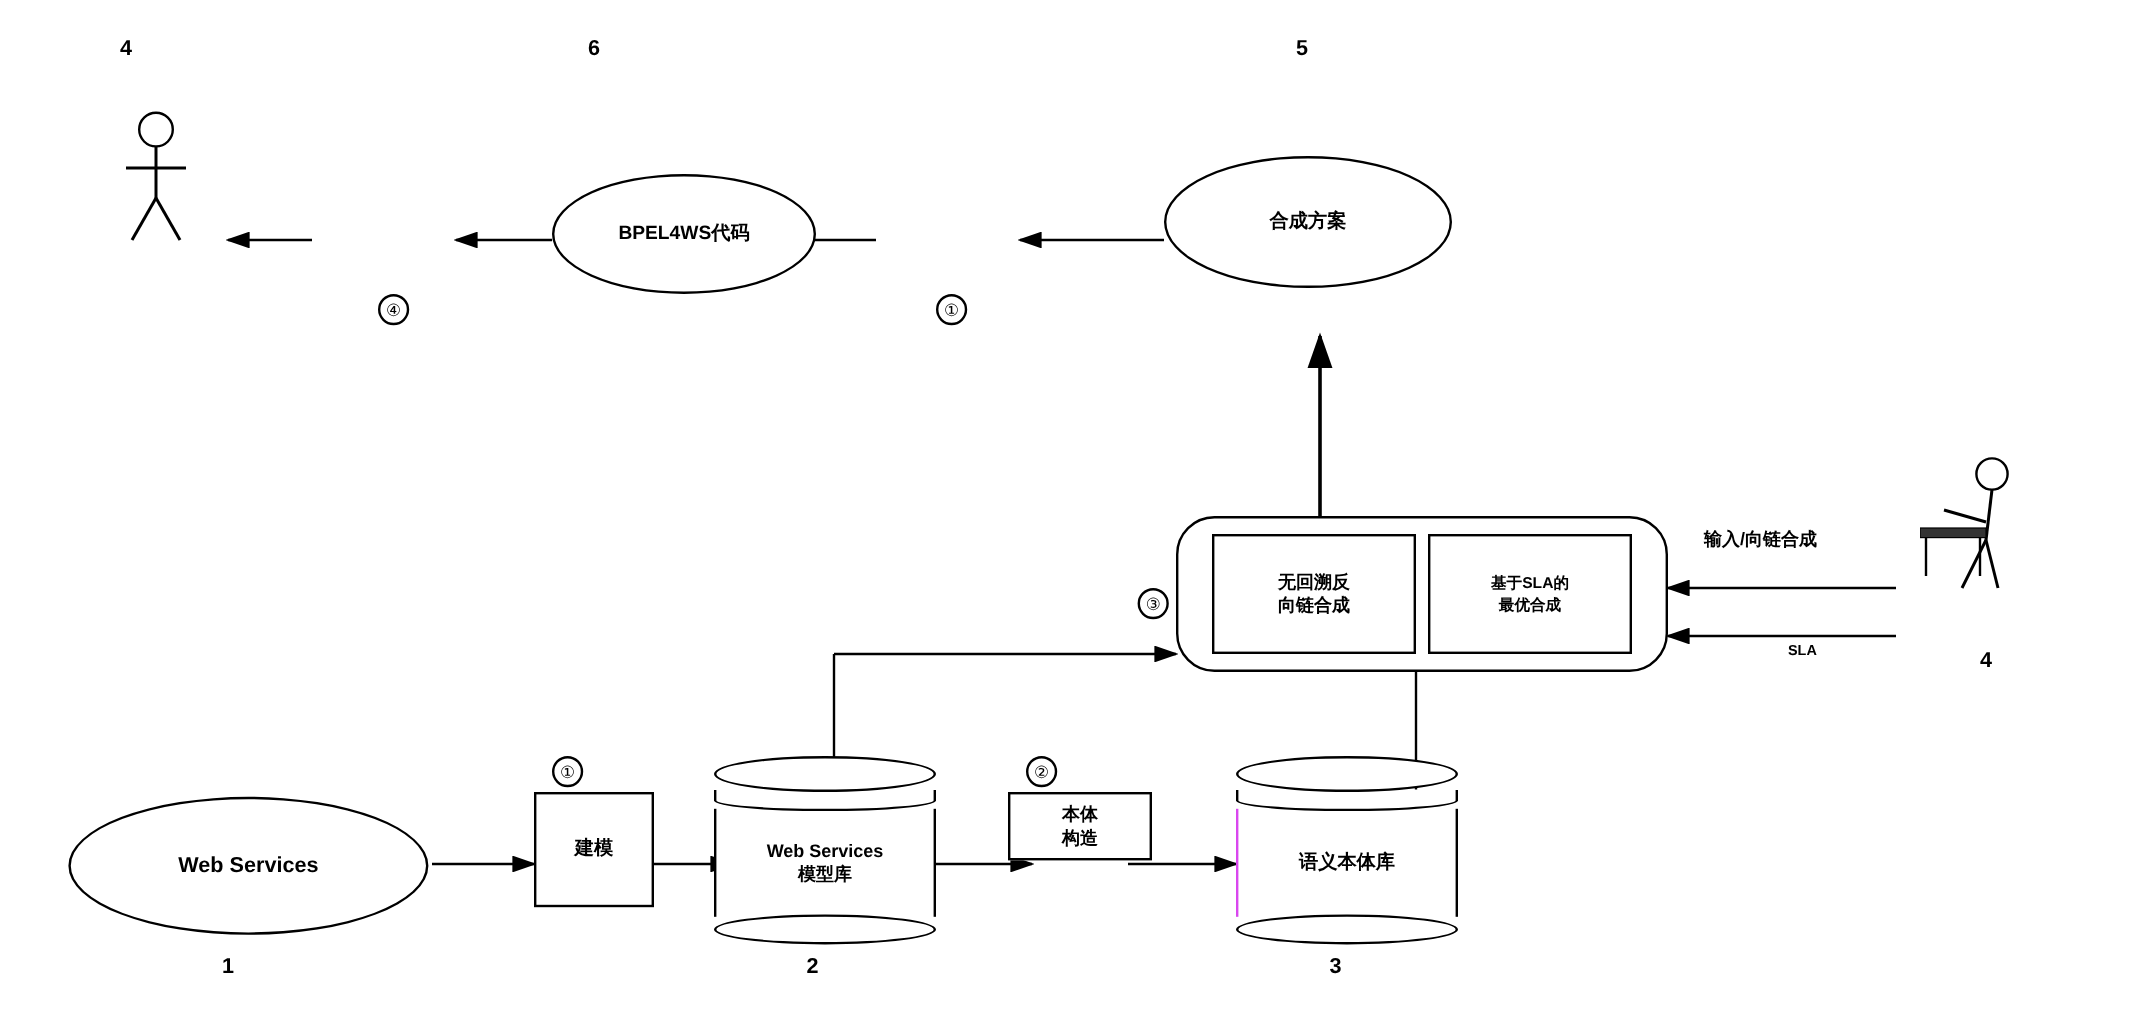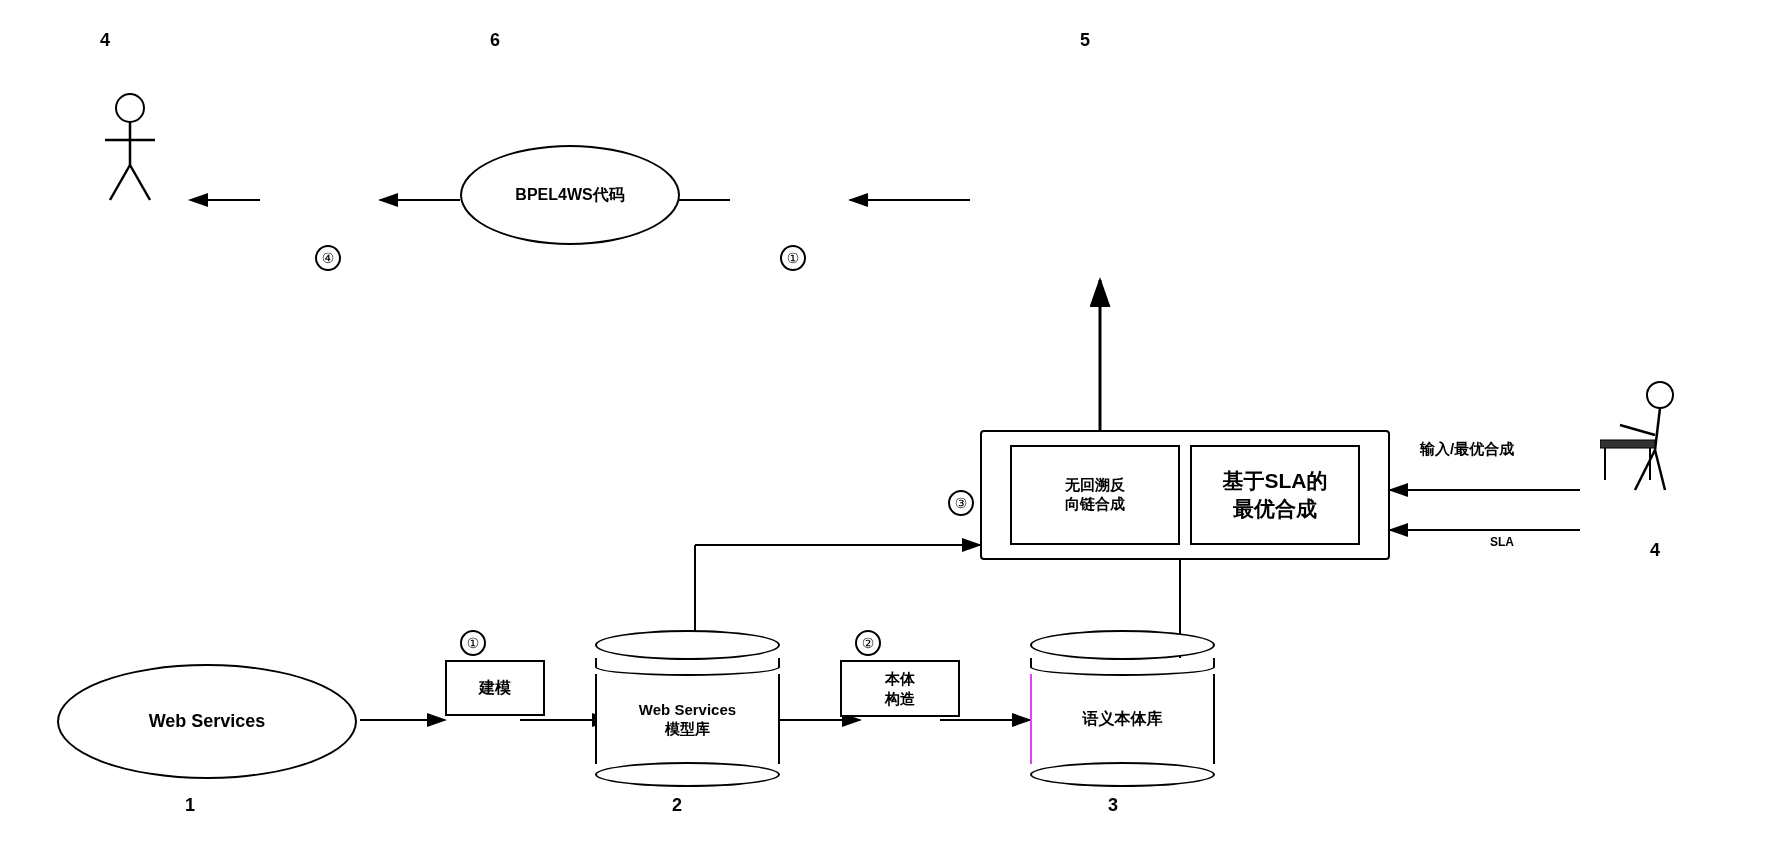--- a/index.html
+++ b/index.html
@@ -34,21 +34,21 @@
       display: flex;
       align-items: center;
       justify-content: center;
       text-align: center;
       background: #fff;
       position: absolute;
     }
     
     .rounded-rect {
       border: 2px solid #000;
-      border-radius: 4px;
+      border-radius: 32px;
       display: flex;
       align-items: center;
       justify-content: center;
       background: #fff;
       position: absolute;
     }
     .inner-rect {
       border: 2px solid #000;
       display: flex;
       align-items: center;
@@ -164,35 +164,38 @@
 
   <div class="circled" style="left:315px; top:245px;">④</div>
 
   <div class="ellipse" style="left:460px; top:145px; width:220px; height:100px;">
     <span class="label">BPEL4WS代码</span>
   </div>
 
 
   <div class="circled" style="left:780px; top:245px;">①</div>
 
+  <div class="ellipse" style="left:970px; top:130px; width:240px; height:110px;">
+    <span class="label">合成方案</span>
+  </div>
 
   <div class="rounded-rect" style="left:980px; top:430px; width:410px; height:130px;">
     <div style="display:flex; gap:10px; padding:10px;">
       <div class="inner-rect" style="width:170px; height:100px; font-size:15px;">
         <span>无回溯反<br>向链合成</span>
       </div>
-      <div class="inner-rect" style="width:170px; height:100px; font-size:21px;">
+      <div class="inner-rect" style="width:170px; height:100px; font-size:13px;">
         <span>基于SLA的<br>最优合成</span>
       </div>
     </div>
   </div>
 
   <div class="circled" style="left:948px; top:490px;">③</div>
 
-  <div style="position:absolute; left:1420px; top:440px; font-size:15px; font-weight:bold;">输入/最优合成</div>
+  <div style="position:absolute; left:1420px; top:440px; font-size:15px; font-weight:bold;">输入/向链合成</div>
 
   <div style="position:absolute; left:1490px; top:535px; font-size:12px; font-weight:bold;">SLA</div>
 
   <div class="person" style="position:absolute; left:1600px; top:380px;">
     <svg width="120" height="140" viewBox="0 0 120 140">
 
       <circle cx="60" cy="15" r="13" fill="none" stroke="#000" stroke-width="2"></circle>
 
       <line x1="60" y1="28" x2="55" y2="70" stroke="#000" stroke-width="2.5"></line>
 
@@ -210,21 +213,21 @@
   <div class="num-label" style="left:1650px; top:540px;">4</div>
 
   <div class="ellipse" style="left:57px; top:664px; width:300px; height:115px;">
     <span class="label" style="font-size:18px;">Web Services</span>
   </div>
 
   <div class="num-label" style="left:185px; top:795px;">1</div>
 
   <div class="circled" style="left:460px; top:630px;">①</div>
 
-  <div class="rect" style="left:445px; top:660px; width:100px; height:56px;">
+  <div class="rect" style="left:445px; top:660px; width:100px; height:96px;">
     <span class="label">建模</span>
   </div>
 
   <div style="position:absolute; left:595px; top:630px; width:185px;">
 
     <div style="width:185px; height:30px; border:2px solid #000; border-radius:50%; background:#fff; position:relative; z-index:2;"></div>
 
     <div style="width:185px; height:18px; border-bottom:2px solid #000; border-left:2px solid #000; border-right:2px solid #000; border-radius:0 0 50% 50%; background:#fff; margin-top:-2px; position:relative; z-index:1;"></div>
 
     <div style="width:185px; height:90px; border-left:2px solid #000; border-right:2px solid #000; background:#fff; margin-top:-2px; display:flex; align-items:center; justify-content:center; text-align:center;">

